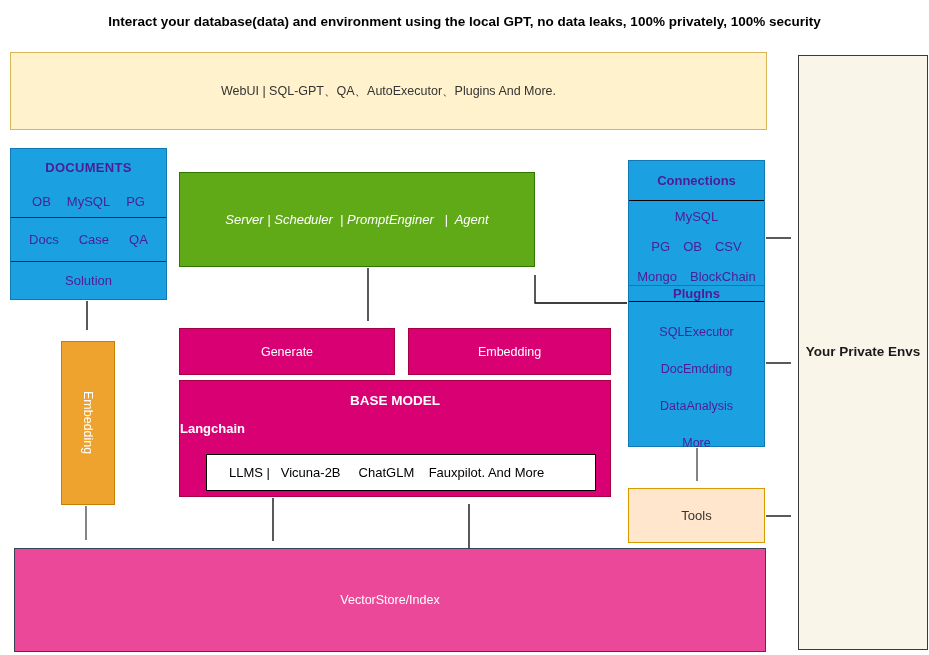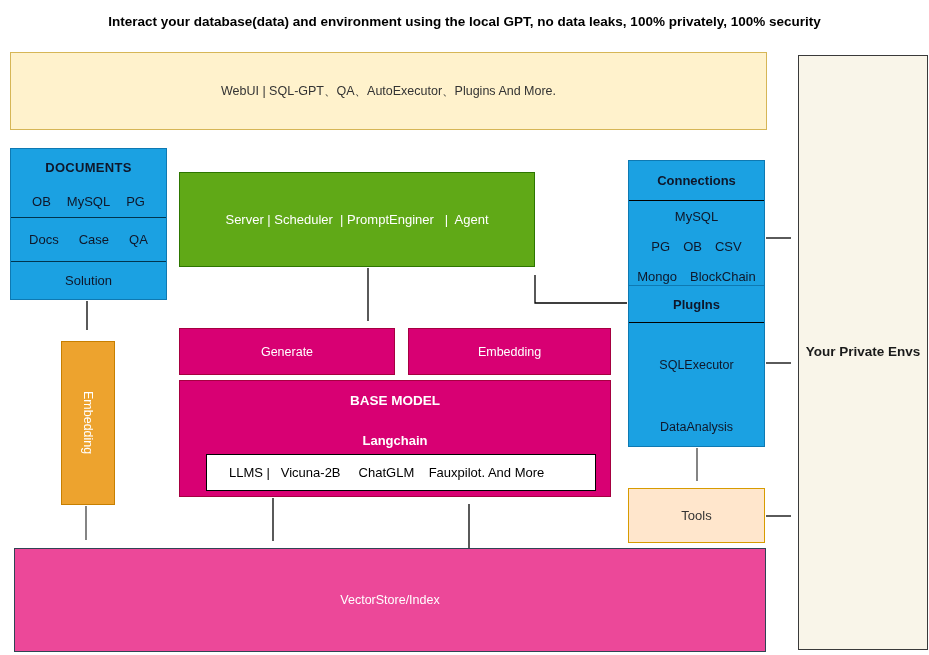--- a/index.html
+++ b/index.html
@@ -17,48 +17,48 @@
   }
 
   
   #webui {
     left:10px; top:52px; width:757px; height:78px;
     background:#FFF2CC; border:1px solid #D6B656;
     font-size:12.5px; color:#333333;
   }
 
   
-  .blue { background:#1BA1E2; border:1px solid #0E79B2; color:#0f172a; }
+  .blue { background:#1BA1E2; border:1px solid #0E79B2; color:#4c1d95; }
   #documents { left:10px; top:148px; width:157px; height:152px; display:flex; flex-direction:column; }
   #documents .doc-title { height:37px; font-weight:bold; font-size:13px; letter-spacing:.3px; }
   #documents .doc-row1 { height:32px; gap:16px; font-size:13px; }
   #documents .doc-row2 { height:45px; gap:20px; font-size:13px; border-top:1px solid #00354F; }
   #documents .doc-row3 { height:38px; font-size:13px; border-top:1px solid #00354F; }
 
   #server {
     left:179px; top:172px; width:356px; height:95px;
     background:#60A917; border:1px solid #2D7600;
-    font-size:13px; color:#ffffff; white-space:pre;
+    font-size:13px; color:#ffffff; white-space:pre;font-style:italic;
   }
 
   #connections { left:628px; top:160px; width:137px; height:133px; display:flex; flex-direction:column; }
   #connections .conn-title { height:40px; font-weight:bold; font-size:13px; border-bottom:1px solid #000000; }
   #connections .conn-row { flex:1; gap:13px; font-size:13px; }
 
   #plugins { left:628px; top:285px; width:137px; height:162px; display:flex; flex-direction:column;gap:23px; }
   #plugins .plg-title { height:37px; font-weight:bold; font-size:13px; border-bottom:1px solid #000000; }
   #plugins .plg-item { flex:1; font-size:12.5px; }
 
   
   .pink { background:#D80073; border:1px solid #A50040; color:#ffffff; }
   #generate { left:179px; top:328px; width:216px; height:47px; font-size:12.5px; }
   #embedding-block { left:408px; top:328px; width:203px; height:47px; font-size:12.5px; }
   #base-model { left:179px; top:380px; width:432px; height:117px; }
   #base-model .bm-title { margin-top:12px; font-weight:bold; font-size:13.5px; text-align:center; }
-  #base-model .bm-sub { margin-top:25px; font-weight:bold; font-size:13px; text-align:center; }
+  #base-model .bm-sub { margin-top:13px; font-weight:bold; font-size:13px; }
   #base-model .bm-llms {
     position:absolute; left:26px; right:14px; bottom:5px; height:37px;
     background:#ffffff; border:1px solid #000000; color:#000000;
     display:flex; align-items:center; padding-left:22px;
     font-size:13px; white-space:pre;
   }
 
   #embedding-pipeline {
     left:61px; top:341px; width:54px; height:164px;
     background:#EDA32E; border:1px solid #C77F00;
@@ -127,21 +127,23 @@
   </div>
   <div class="center conn-row">
     <span>Mongo</span>
     <span>BlockChain</span>
   </div>
 </div>
 
 <div class="abs blue" id="plugins">
   <div class="center plg-title">PlugIns</div>
   <div class="center plg-item">SQLExecutor</div>
+  <div class="center plg-item">DocEmdding</div>
   <div class="center plg-item">DataAnalysis</div>
+  <div class="center plg-item">More</div>
 </div>
 
 <div class="abs pink center" id="generate">
   <span>Generate</span>
 </div>
 
 <div class="abs pink center" id="embedding-block">
   <span>Embedding</span>
 </div>
 

